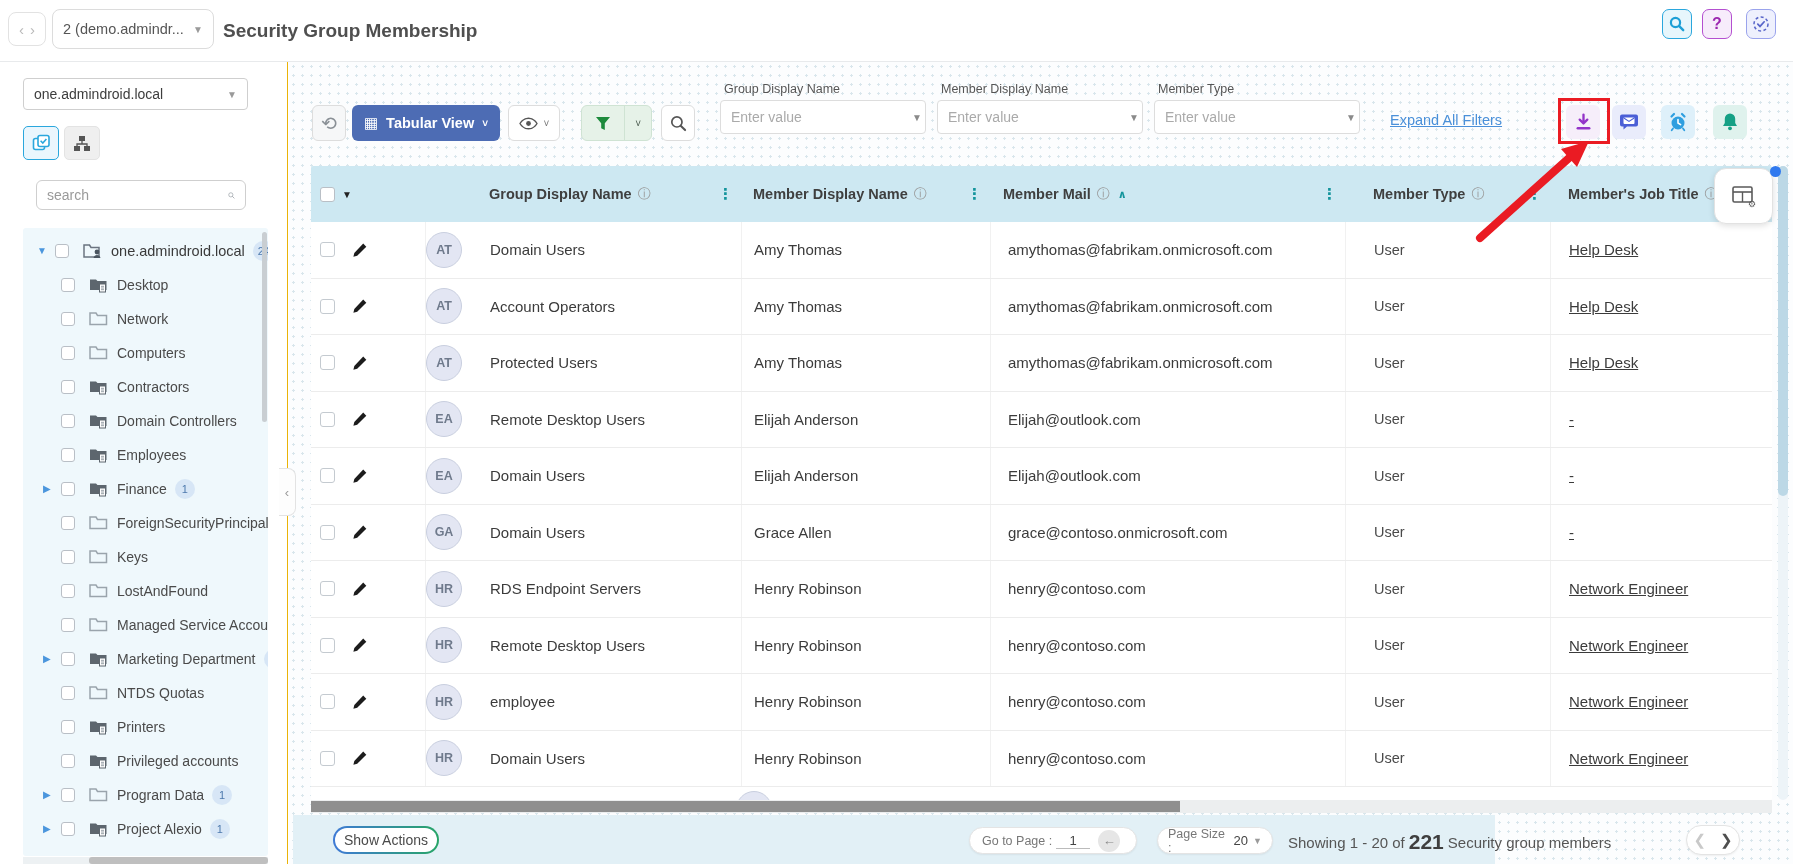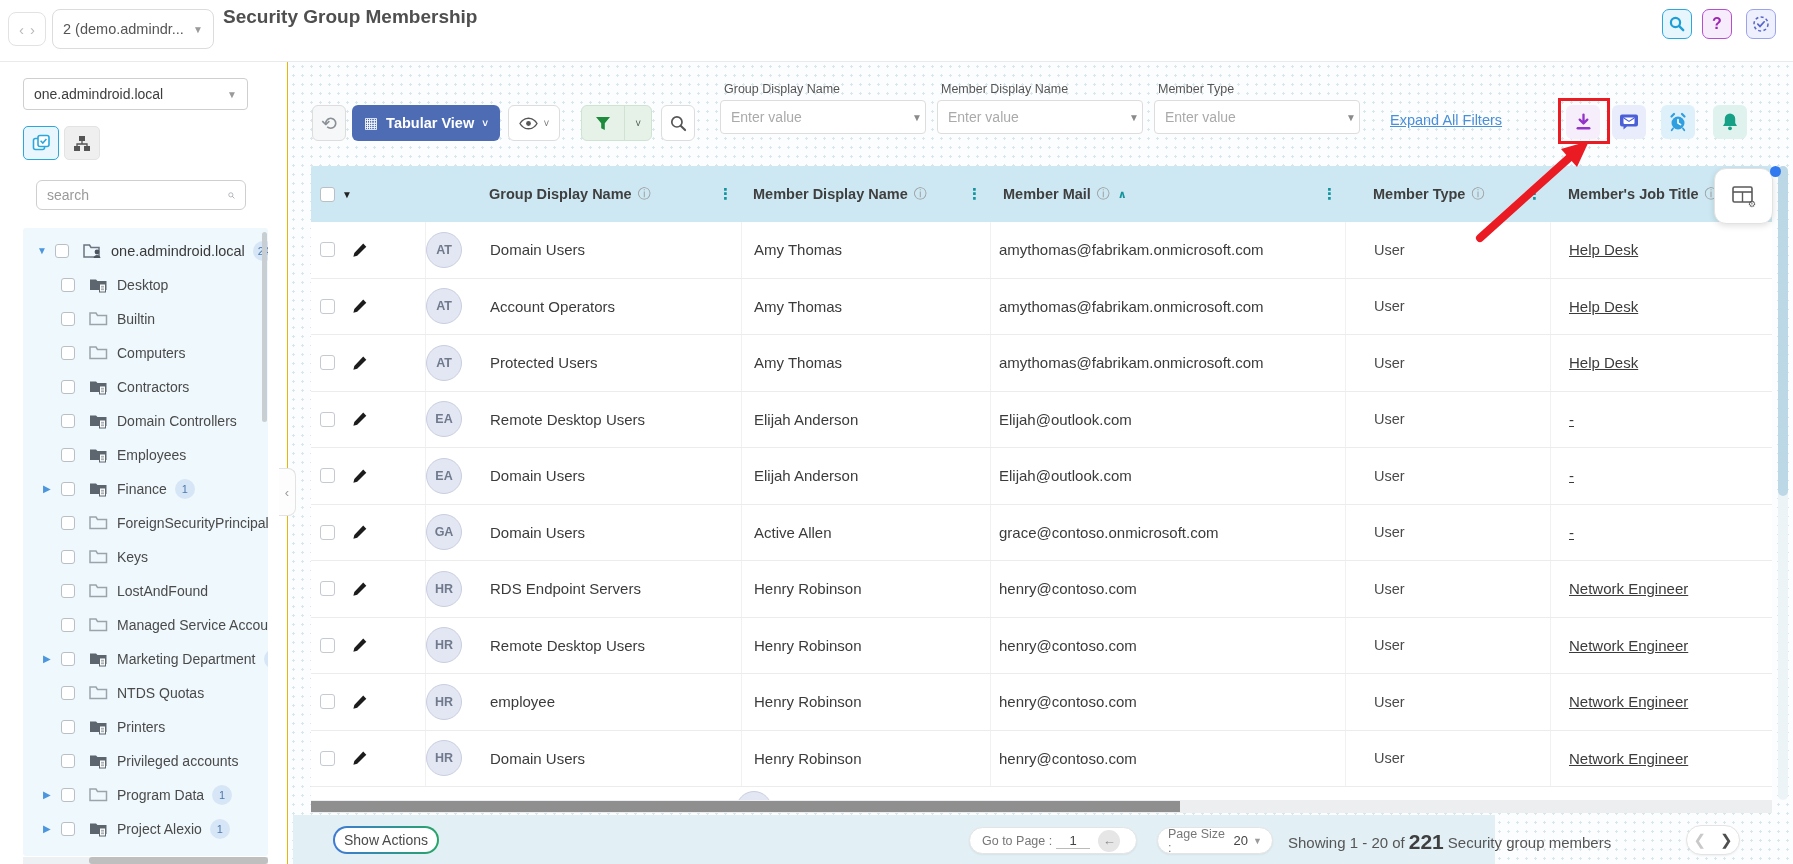--- a/index.html
+++ b/index.html
@@ -10,21 +10,21 @@
   
   .topbar{ position:absolute; left:0; top:0; width:1793px; height:62px; background:#fff;
     border-bottom:1px solid #e8eaec; z-index:5;}
   .navbox{ position:absolute; left:8px; top:12px; width:38px; height:34px; border:1px solid #e2e2e2;
     border-radius:8px; display:flex; align-items:center; justify-content:center; gap:6px;
     color:#b9b9b9; font-size:15px; background:#fff;}
   .envdd{ position:absolute; left:52px; top:9px; width:162px; height:40px; border:1px solid #dcdcdc;
     border-radius:8px; display:flex; align-items:center; padding:0 10px; gap:8px; background:#fff;}
   .envdd .txt{ color:#555; font-size:14.5px; flex:1; white-space:nowrap; overflow:hidden;}
   .caret{ color:#9a9a9a; font-size:10px; }
-  .pgtitle{ position:absolute; left:223px; top:6px; font-size:19px; font-weight:bold; color:#4f4f4f;text-align:right;}
+  .pgtitle{ position:absolute; left:223px; top:20px; font-size:19px; font-weight:bold; color:#4f4f4f;text-align:right;}
   .pgsub{ position:absolute; left:224px; top:33px; font-size:13px; color:#6b6b6b;}
   .tb-btn{ position:absolute; top:9px; width:30px; height:30px; border-radius:7px; display:flex;
     align-items:center; justify-content:center; cursor:pointer;}
   .tb-search{ left:1662px; background:#e7f6fc; border:1.5px solid #2aa7dd;}
   .tb-help{ left:1702px; background:#f7ecfb; border:1.5px solid #b44fd0; color:#9c27b0;
     font-weight:bold; font-size:16px;}
   .tb-check{ left:1746px; background:#eef0fd; border:1.5px solid #9aa3ec;}
 
   
   .sidebar{ position:absolute; left:0; top:62px; width:288px; height:802px; background:#fff;
@@ -121,21 +121,21 @@
   .info-i{ font-size:13px; color:#999; margin-left:6px; font-weight:normal;}
   .dots{ position:absolute; right:8px; color:#13949c; font-size:15px; font-weight:bold; cursor:pointer;
     letter-spacing:0;}
   .sort-asc{ color:#13949c; font-size:11px; margin-left:8px; font-weight:bold;}
   .trow{ display:flex; height:56.5px; align-items:center; border-bottom:1px solid #ececec;
     font-size:15px; color:#3b3b3b; background:#fff;}
   .trow .c-group,.trow .c-member,.trow .c-mail,.trow .c-type,.trow .c-job{ height:100%;
     display:flex; align-items:center; border-left:1px solid #f1f1f1;}
   .trow .c-sel{ display:flex; align-items:center; height:100%;}
   .trow .c-member{ padding-left:12px;}
-  .trow .c-mail{ padding-left:8px;}
+  .trow .c-mail{ padding-left:17px;}
   .trow .c-type{ padding-left:28px; font-size:14.5px; color:#4a4a4a;}
   .trow .c-job{ padding-left:18px;text-decoration:underline;}
   .rcb{ width:15px; height:15px; border:1.5px solid #c4cad0; border-radius:3px; background:#fff;
     margin-left:9px;}
   .pencil{ margin-left:17px; width:16px; height:16px;}
   .avatar{ width:36px; height:36px; border-radius:50%; background:#e3e6f3; border:1px solid #c9cfdf;
     color:#6f7a8c; font-size:12.5px; font-weight:bold; display:flex; align-items:center;
     justify-content:center; flex:none;}
   .gtext{ margin-left:28px;}
   .partialrow{ height:13px; overflow:hidden; display:flex;}
@@ -274,21 +274,21 @@
           </div>
           <div class="tree-row ic-folder">
 
             <span class="t-cb"></span>
             <span class="t-ic">
               <svg class="svg-folder" width="19" height="15" viewBox="0 0 19 15">
                 <path d="M1 3V13.5H17.5V4.5H8.5L7 2H1z" fill="none" stroke="#9aa4ac" stroke-width="1.5"></path>
               </svg>
 
             </span>
-            <span class="t-label">Builtin</span>
+            <span class="t-label">Network</span>
 
           </div>
           <div class="tree-row ic-folder">
 
             <span class="t-cb"></span>
             <span class="t-ic">
               <svg class="svg-folder" width="19" height="15" viewBox="0 0 19 15">
                 <path d="M1 3V13.5H17.5V4.5H8.5L7 2H1z" fill="none" stroke="#9aa4ac" stroke-width="1.5"></path>
               </svg>
 
@@ -745,21 +745,21 @@
               <span class="rcb"></span>
               <svg class="pencil" viewBox="0 0 16 16">
                 <path d="M11.2 1.6l3.1 3.1L5.2 13.8l-3.8 1 .9-3.9z" fill="#1c1c1c"></path>
               </svg>
             </div>
             <div class="c-group">
               <span class="avatar">GA</span>
               <span class="gtext">Domain Users</span>
             </div>
             <div class="c-member">
-              <span>Active Allen</span>
+              <span>Grace Allen</span>
             </div>
             <div class="c-mail">
               <span>grace@contoso.onmicrosoft.com</span>
             </div>
             <div class="c-type">
               <span>User</span>
             </div>
             <div class="c-job">
               <span>-</span>
             </div>

